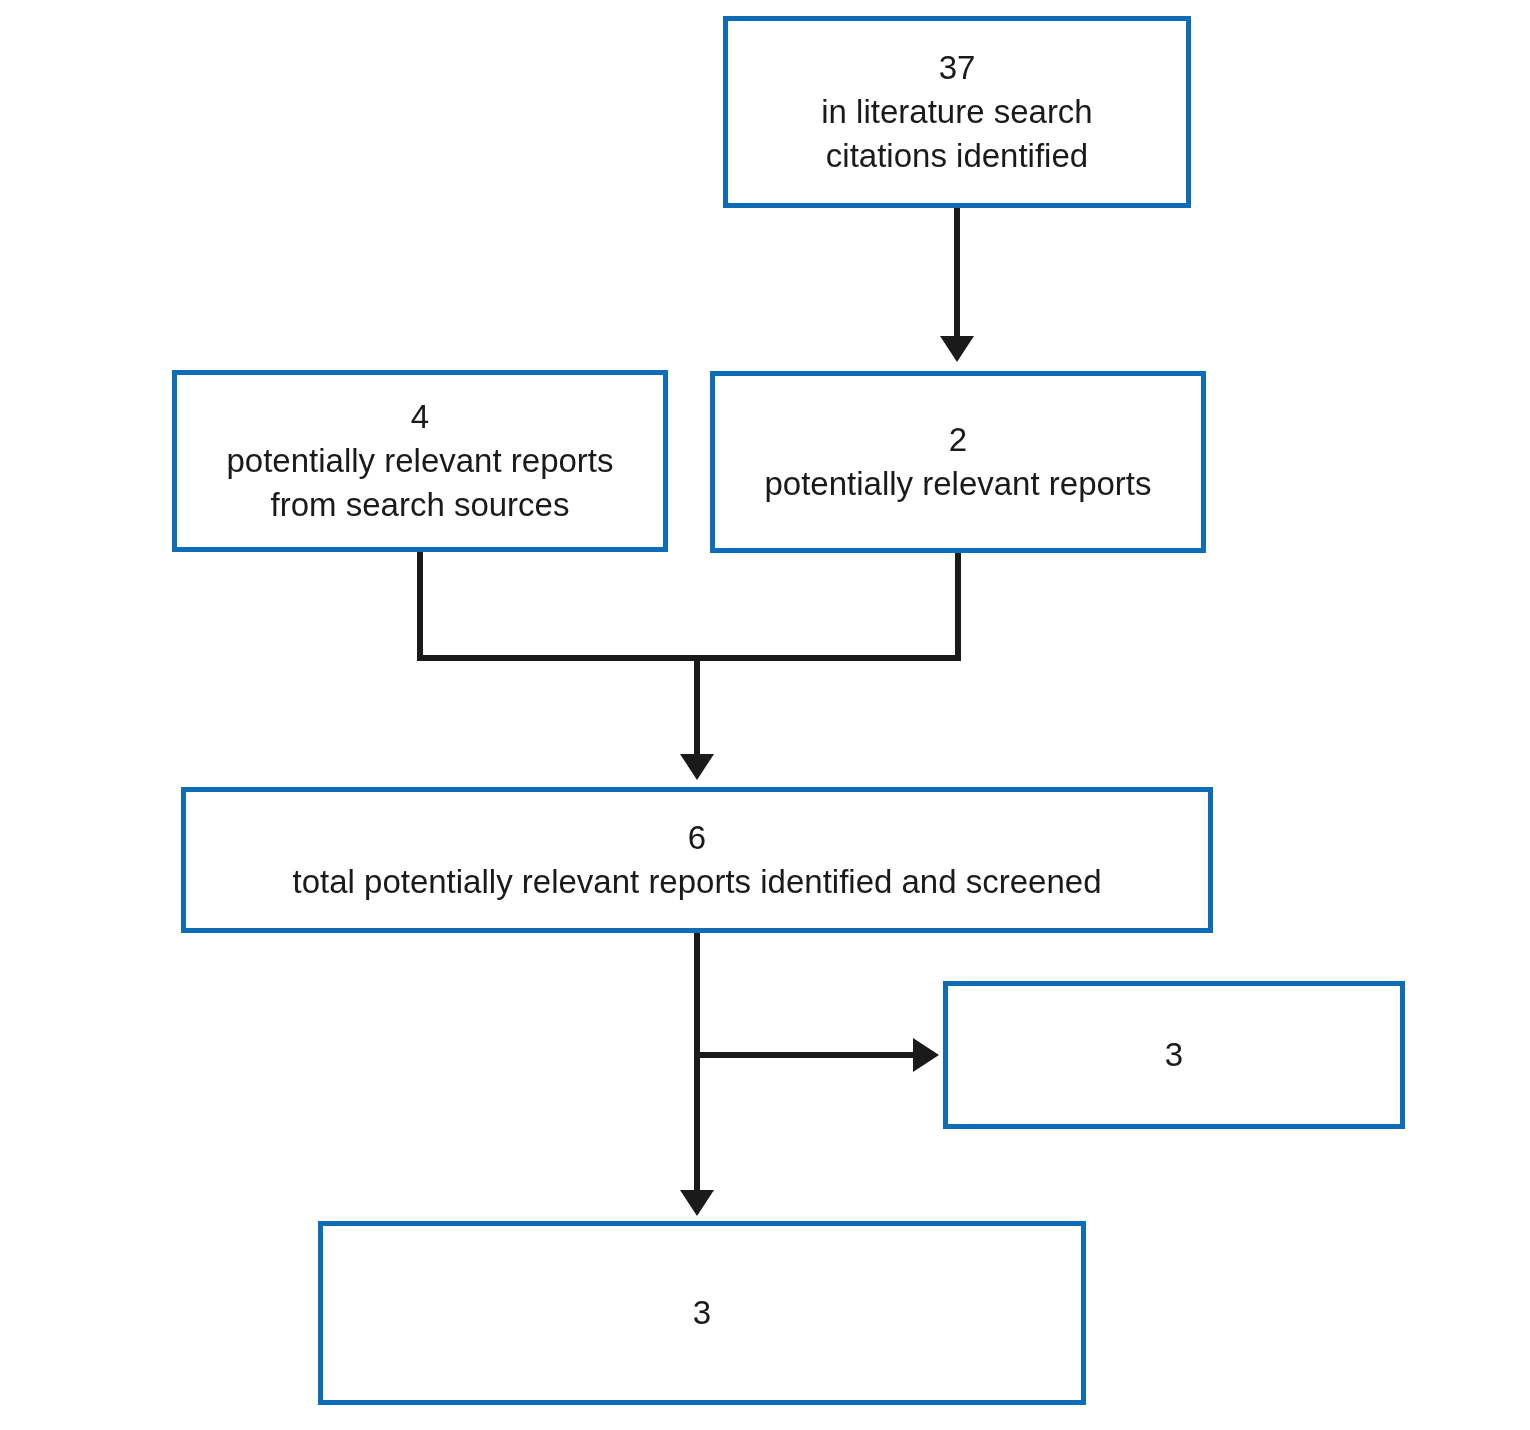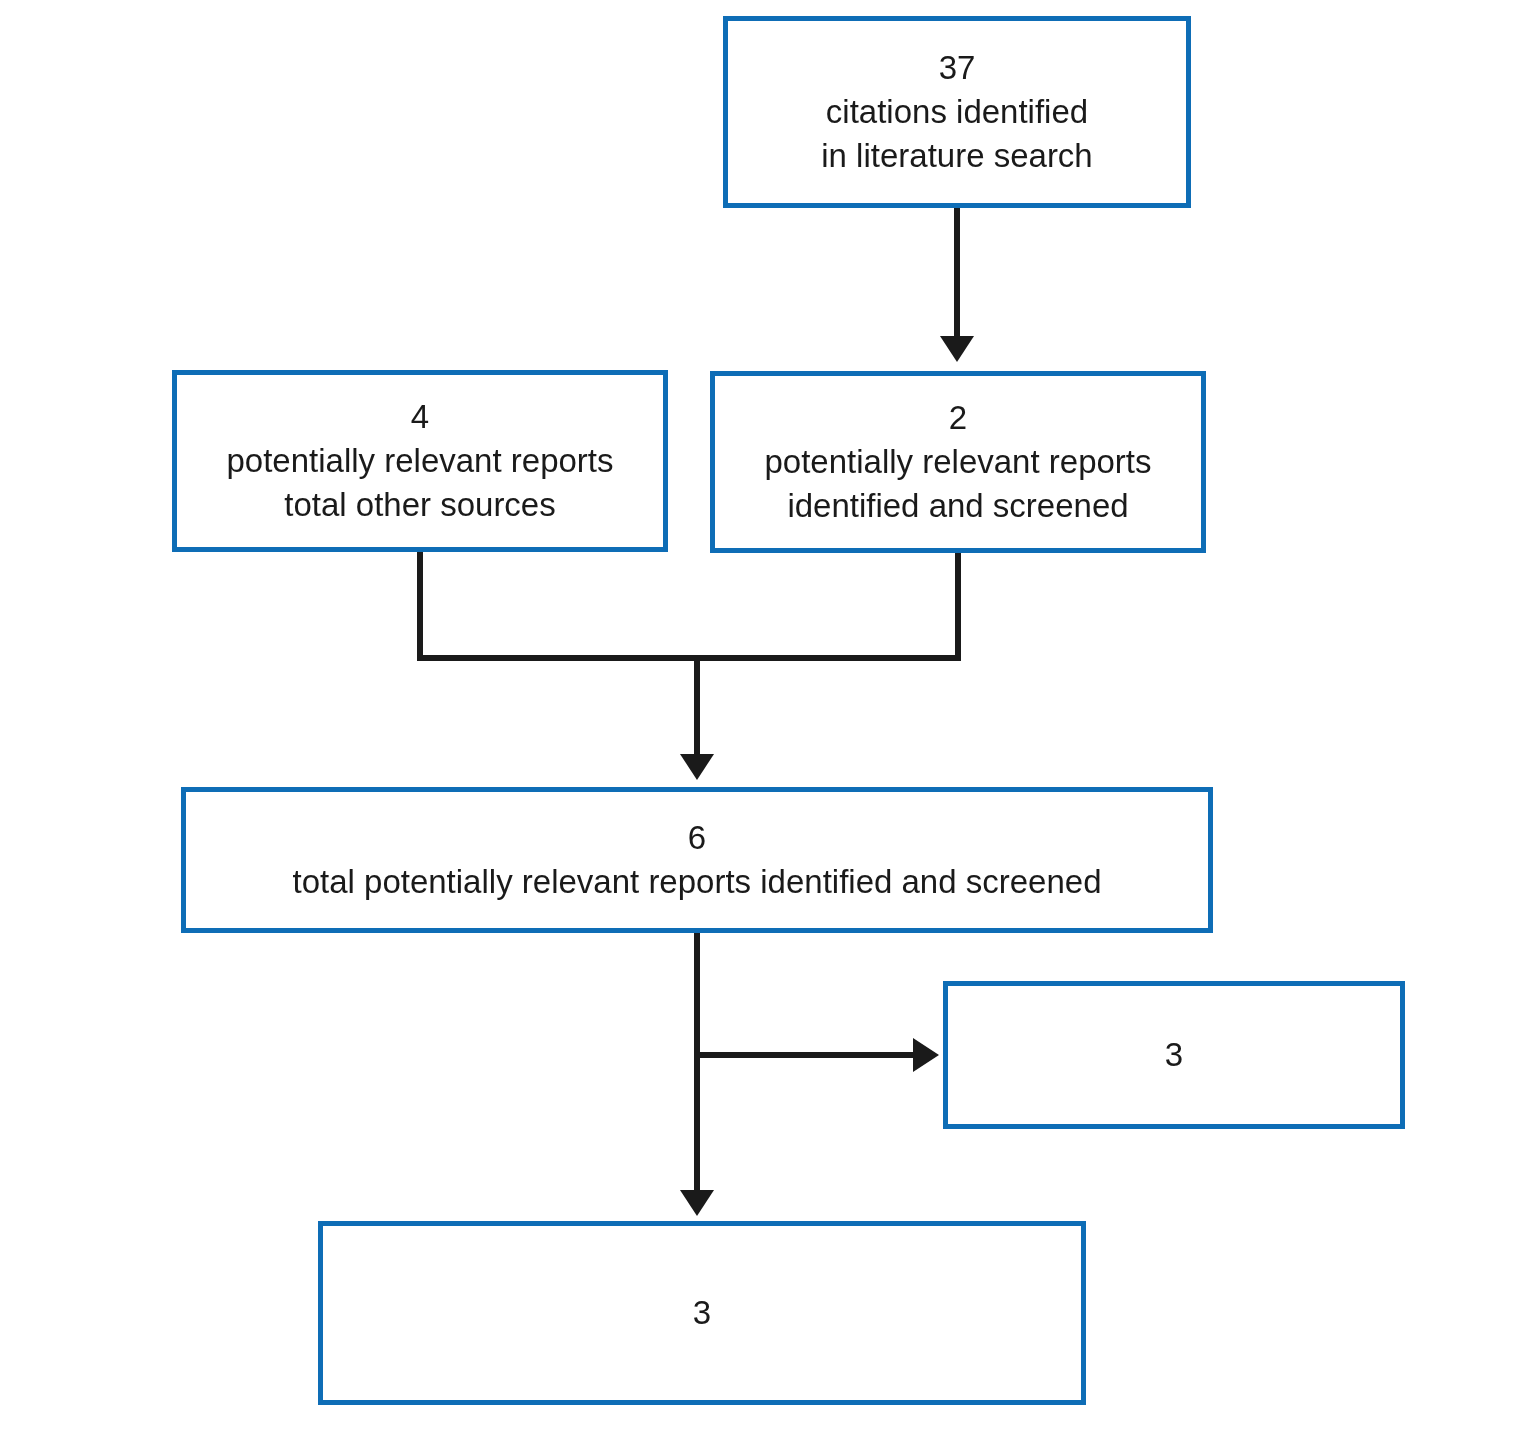--- a/index.html
+++ b/index.html
@@ -48,37 +48,36 @@
     border-left: 26px solid #1a1a1a;
   }
 </style>
 </head>
 <body>
 
 <div class="canvas">
 
   <div class="box" style="left:723px; top:16px; width:468px; height:192px;">
     <div>37</div>
+    <div>in literature search</div>
     <div>citations identified</div>
-    <div>in literature search</div>
   </div>
 
   <div class="vline" style="left:954px; top:208px; height:130px;"></div>
   <div class="arrow-down" style="left:940px; top:336px;"></div>
 
   <div class="box" style="left:172px; top:370px; width:496px; height:182px;">
     <div>4</div>
     <div>potentially relevant reports</div>
-    <div>total other sources</div>
+    <div>from search sources</div>
   </div>
 
   <div class="box" style="left:710px; top:371px; width:496px; height:182px;">
     <div>2</div>
     <div>potentially relevant reports</div>
-    <div>identified and screened</div>
   </div>
 
   <div class="vline" style="left:417px; top:552px; height:109px;"></div>
   <div class="vline" style="left:955px; top:553px; height:108px;"></div>
   <div class="hline" style="left:417px; top:655px; width:544px;"></div>
   <div class="vline" style="left:694px; top:661px; height:95px;"></div>
   <div class="arrow-down" style="left:680px; top:754px;"></div>
 
   <div class="box" style="left:181px; top:787px; width:1032px; height:146px;">
     <div>6</div>

